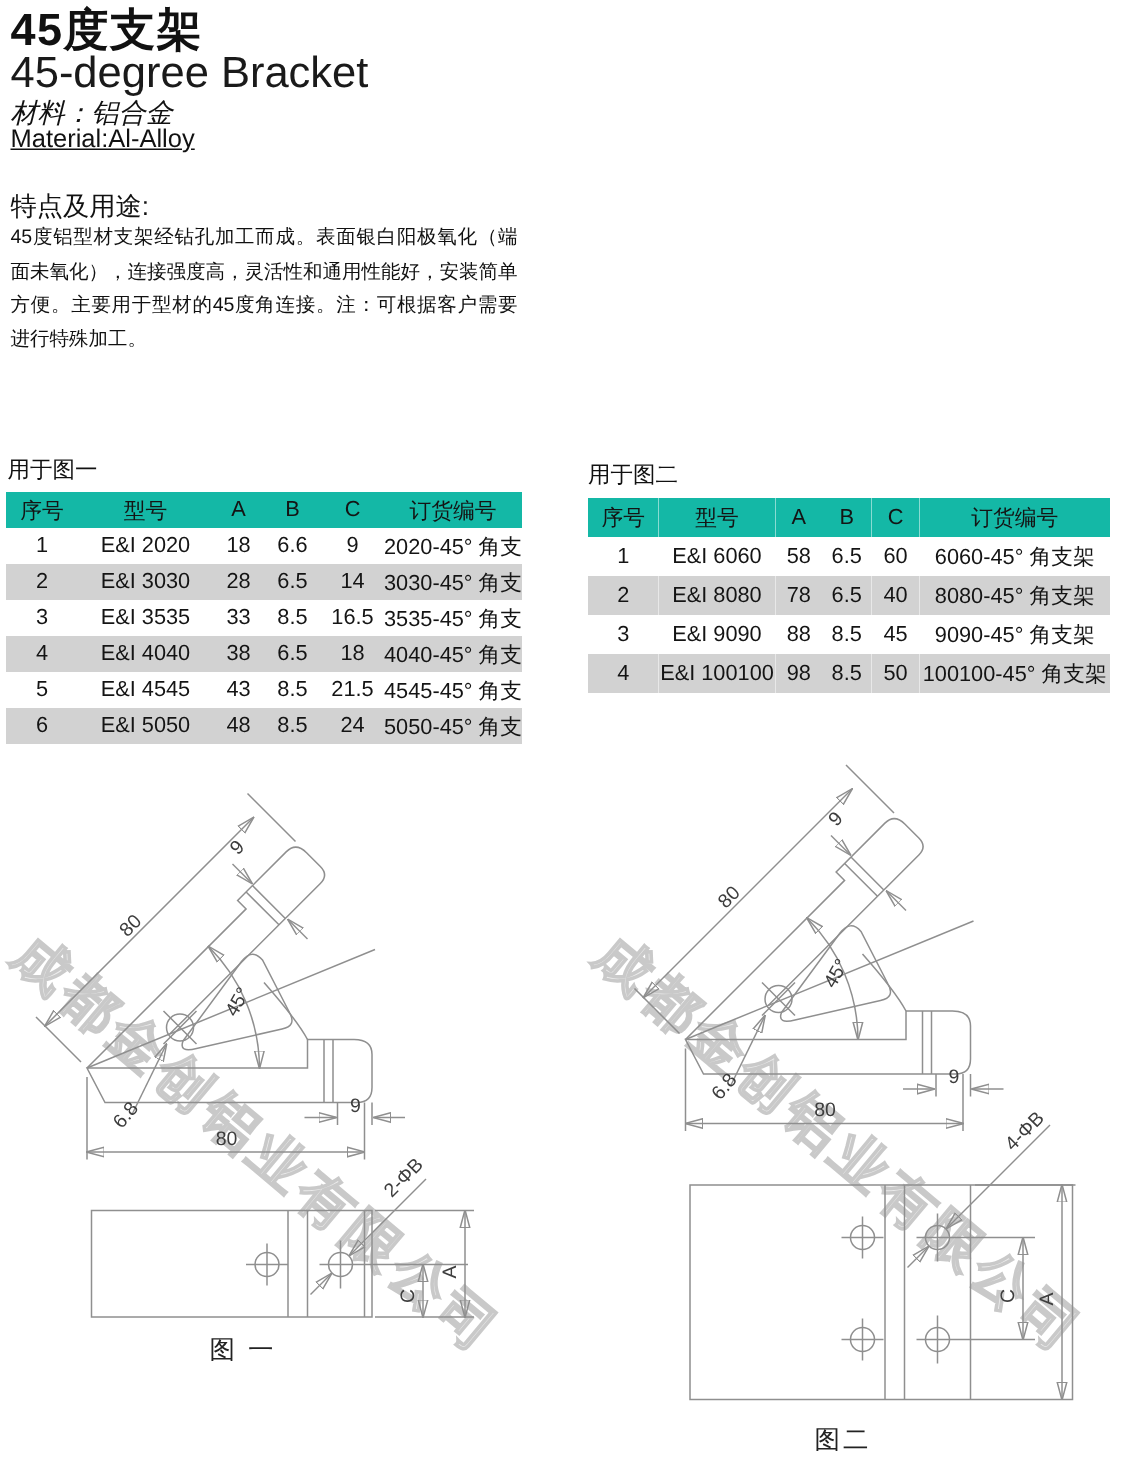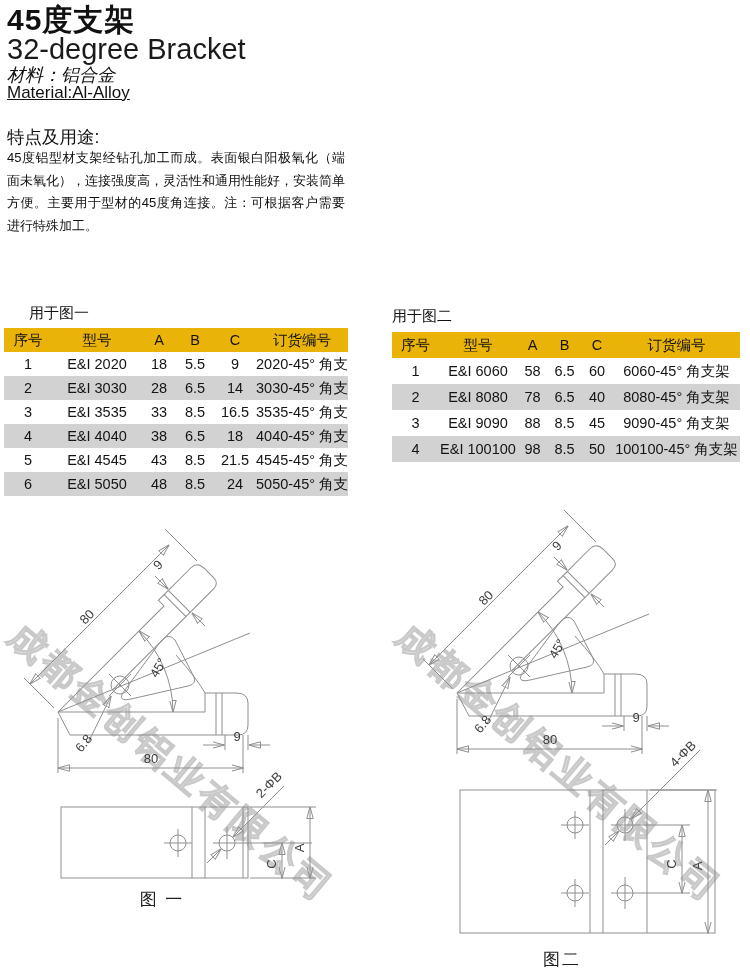--- a/index.html
+++ b/index.html
@@ -10,46 +10,46 @@
   .abs{position:absolute;}
   .title-zh{left:7px;top:0;font-size:30px;font-weight:700;letter-spacing:1px;}
   .title-en{left:7px;top:33px;font-size:29px;font-weight:400;color:#1a1a1a;}
   .mat-zh{left:7px;top:63px;font-size:18px;font-style:italic;}
   .mat-en{left:7px;top:83px;font-size:17px;text-decoration:underline;}
   .feat-head{left:7px;top:125px;font-size:17.5px;}
   .feat-body{left:7px;top:147px;width:338px;font-size:13px;line-height:22.7px;word-break:break-all;text-align:justify;}
   .tbl-cap{font-size:15px;color:#111;}
   table.spec{border-collapse:collapse;table-layout:fixed;position:absolute;}
   table.spec td,table.spec th{font-weight:400;font-size:14.5px;text-align:center;padding:0;white-space:nowrap;overflow:hidden;color:#141414;}
-  table.spec tr.hd{background:#eab308;}
+  table.spec tr.hd{background:#14b8a6;}
   table.spec tr.alt{background:#d2d2d2;}
   #t1 tr{height:24px;}
   #t2 tr{height:26px;}
   .wm{position:absolute;font-size:37px;letter-spacing:4px;white-space:nowrap;
       color:#ececec;-webkit-text-stroke:1.2px #c9c9c9;font-weight:700;
       transform-origin:left top;z-index:1;}
   svg.draw{position:absolute;left:0;top:0;z-index:2;}
   svg.draw path,svg.draw circle,svg.draw rect,svg.draw line{stroke:#8f8f8f;stroke-width:1;fill:none;}
   svg.draw text{fill:#3d3d3d;font-size:13px;font-family:"Liberation Sans","DejaVu Sans",sans-serif;stroke:none;}
   svg.draw text.cap{font-size:17px;fill:#222;letter-spacing:2px;}
 </style>
 </head>
 <body>
 
 <div class="wm" style="left:30px;top:612px;transform:rotate(40deg);">成都金创铝业有限公司</div>
 <div class="wm" style="left:418px;top:612px;transform:rotate(40deg);">成都金创铝业有限公司</div>
 
 <div class="abs title-zh">45度支架</div>
-<div class="abs title-en">32-degree Bracket</div>
+<div class="abs title-en">45-degree Bracket</div>
 <div class="abs mat-zh">材料：铝合金</div>
 <div class="abs mat-en">Material:Al-Alloy</div>
 <div class="abs feat-head">特点及用途:</div>
 <div class="abs feat-body">45度铝型材支架经钻孔加工而成。表面银白阳极氧化（端面未氧化），连接强度高，灵活性和通用性能好，安装简单方便。主要用于型材的45度角连接。注：可根据客户需要进行特殊加工。</div>
 
-<div class="abs tbl-cap" style="left:5px;top:304px;margin-left:24px;">用于图一</div>
+<div class="abs tbl-cap" style="left:5px;top:304px;">用于图一</div>
 <div class="abs tbl-cap" style="left:392px;top:307px;">用于图二</div>
 
 <table class="spec" id="t1" style="left:4px;top:328px;width:344px;">
   <colgroup>
       <col style="width:48px">
       <col style="width:90px">
       <col style="width:34px">
       <col style="width:38px">
       <col style="width:42px">
       <col style="width:92px">
@@ -60,21 +60,21 @@
     <th>型号</th>
     <th>A</th>
     <th>B</th>
     <th>C</th>
     <th>订货编号</th>
   </tr>
   <tr>
         <td>1</td>
         <td>E&amp;I 2020</td>
         <td>18</td>
-        <td>5.5</td>
+        <td>6.6</td>
         <td>9</td>
         <td>2020-45° 角支架</td>
       </tr>
   <tr class="alt">
         <td>2</td>
         <td>E&amp;I 3030</td>
         <td>28</td>
         <td>6.5</td>
         <td>14</td>
         <td>3030-45° 角支架</td>

